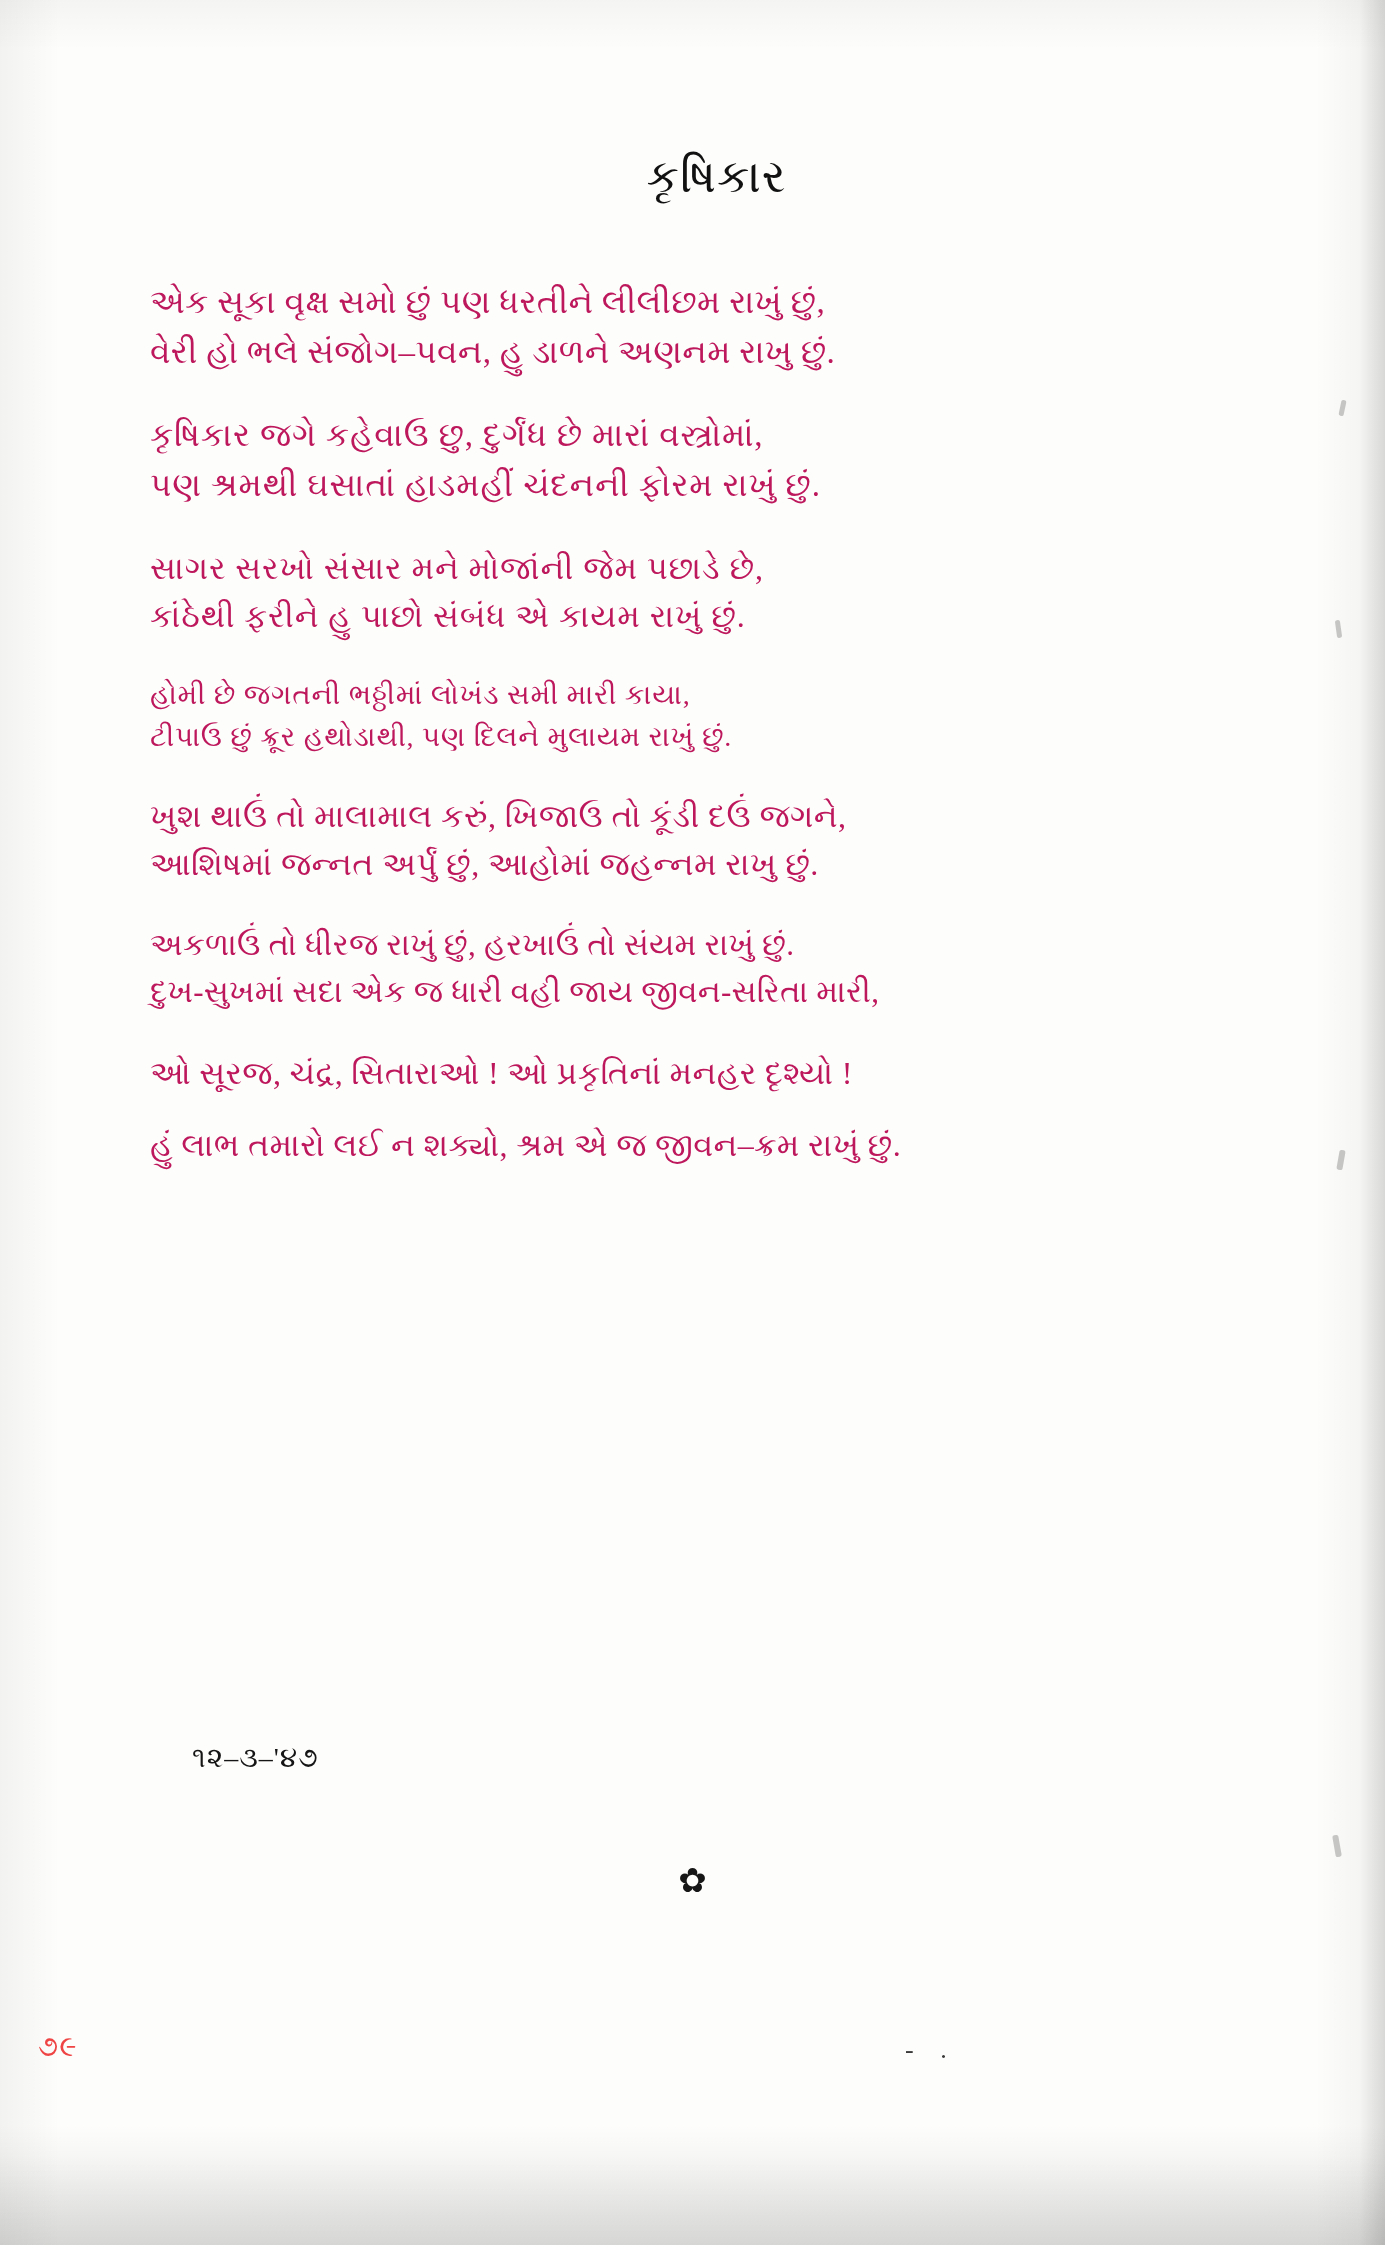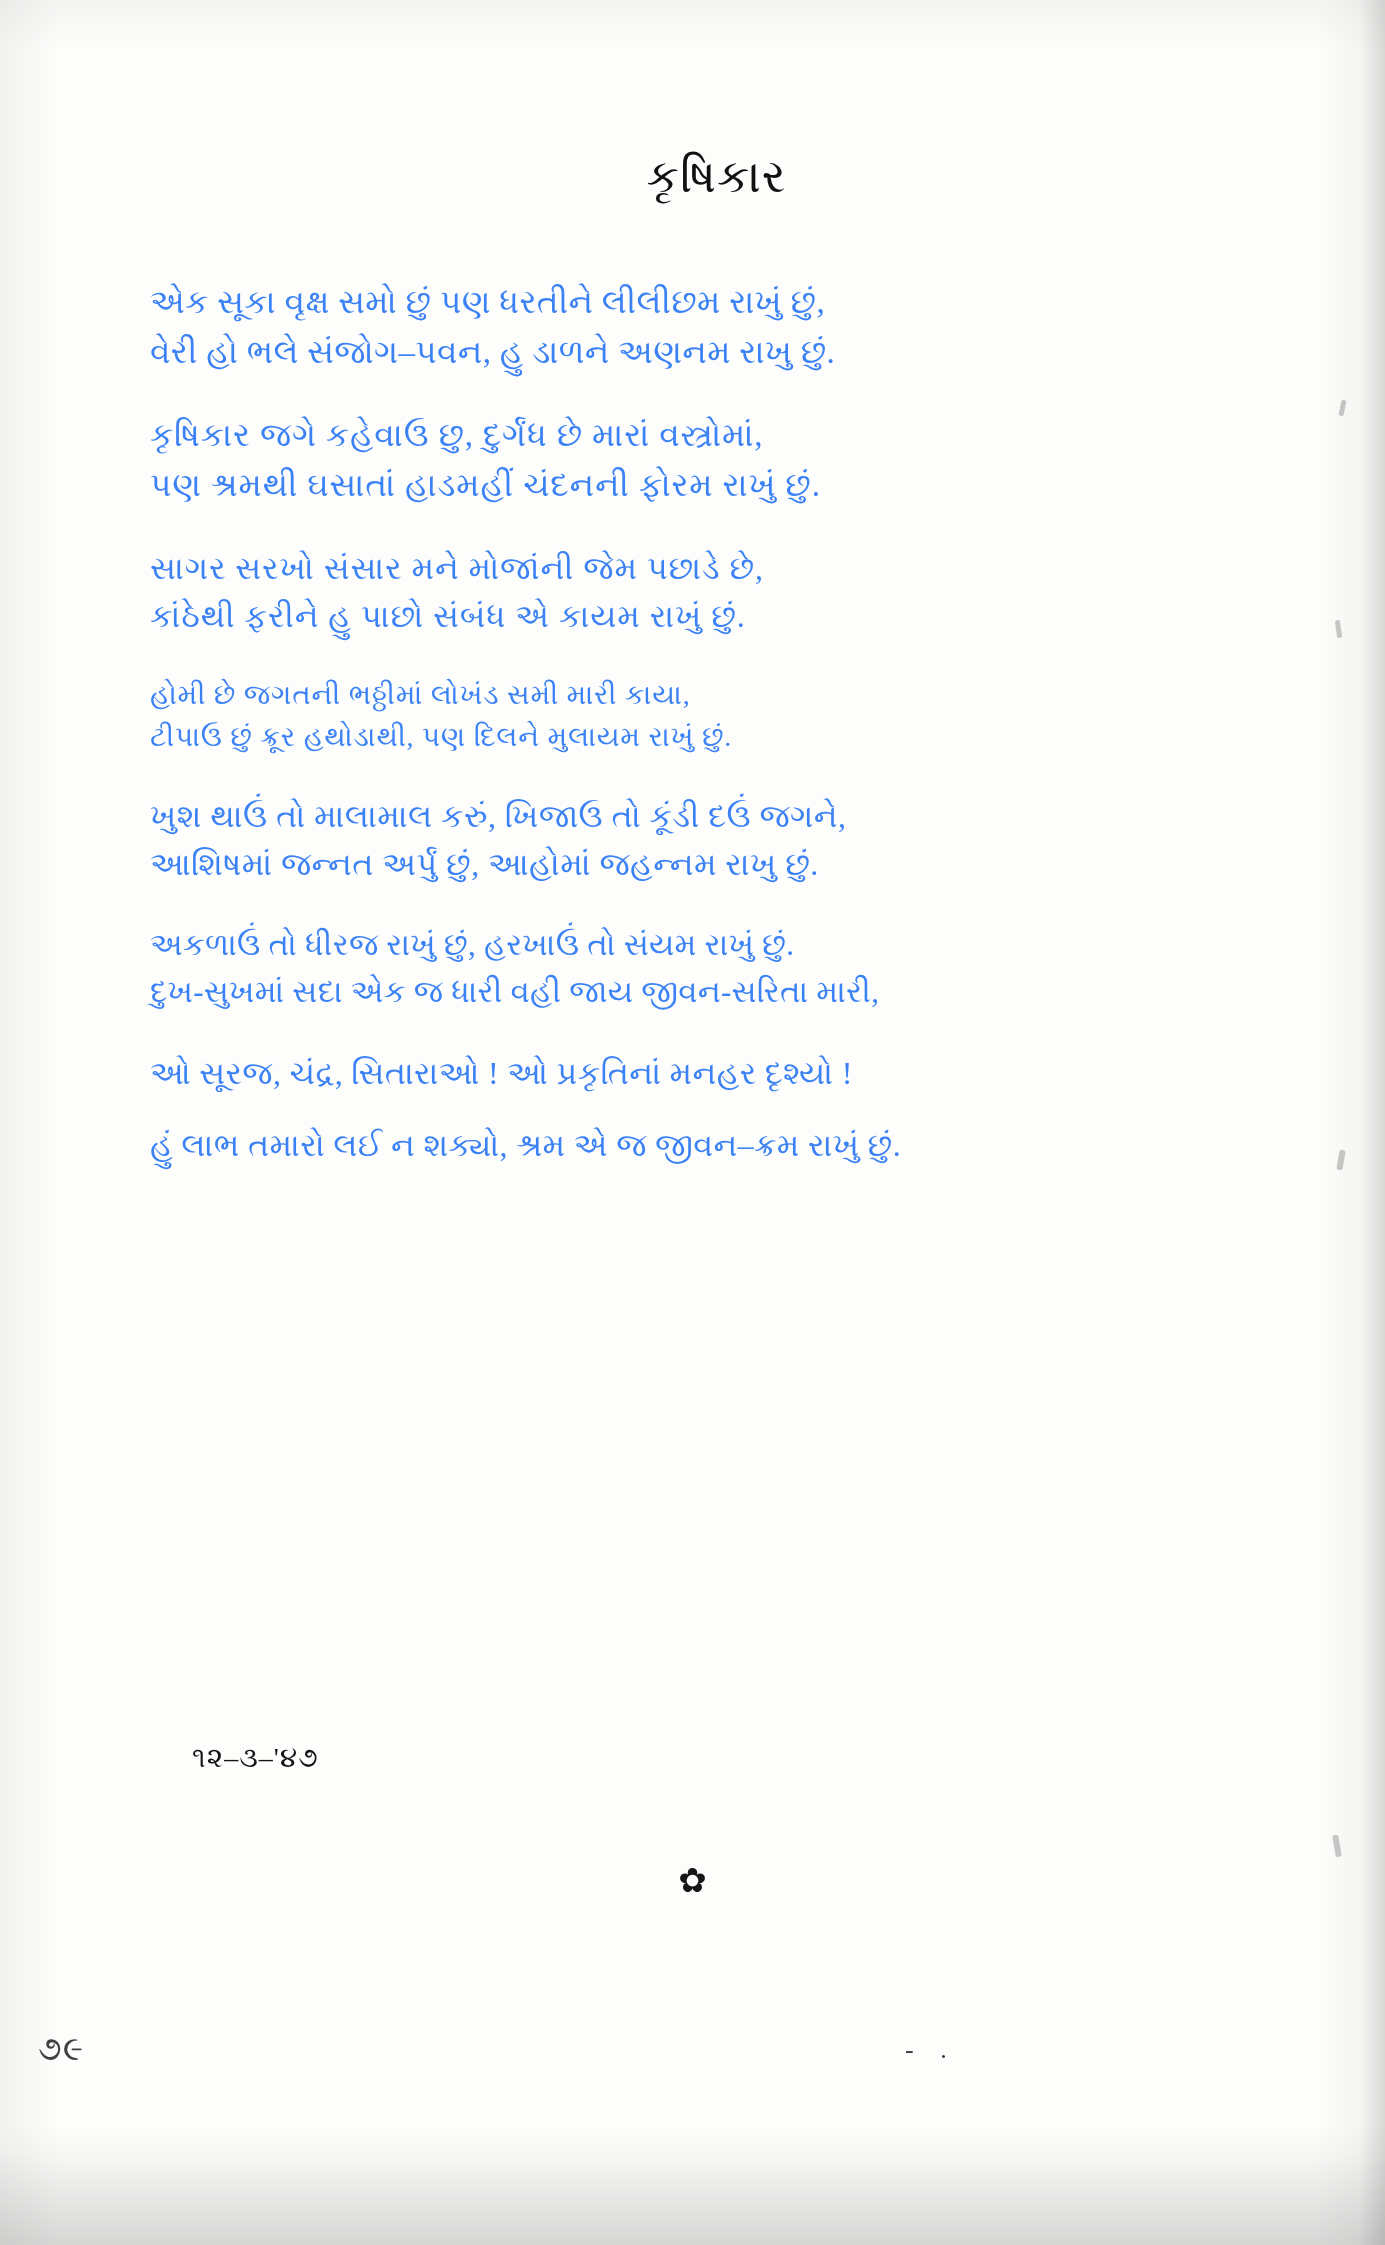--- a/index.html
+++ b/index.html
@@ -54,21 +54,21 @@
     top: 278px;
     left: 150px;
     width: 1120px;
   }
   .stanza {
     margin-bottom: 34px;
   }
   .line {
     font-size: 33px;
     line-height: 1.50;
-    color: #3b82f6;
+    color: #be185d;
     white-space: nowrap;
     letter-spacing: 0.3px;
   }
   .stanza.s1 .line { font-size: 33px; }
   .stanza.s2 .line { font-size: 33px; letter-spacing: 0.8px; }
   .stanza.s3 .line { font-size: 32px; letter-spacing: 0.9px; }
   .stanza.s4 .line { font-size: 28px; letter-spacing: 0.7px; }
   .stanza.s5 .line { font-size: 32px; letter-spacing: 0.4px; }
   .stanza.s6 .line { font-size: 31px; letter-spacing: 0.2px; }
   .stanza.s7 .line { font-size: 32px; letter-spacing: 0.3px; margin-top: 24px; }
@@ -88,22 +88,22 @@
     top: 1860px;
     width: 1385px;
     text-align: center;
     font-size: 34px;
     color: #161616;
   }
   .page-number {
     position: absolute;
     left: 38px;
     top: 2030px;
-    font-size: 34px;
-    color: #404040;
+    font-size: 29px;
+    color: #ef4444;
     letter-spacing: 1px;
   }
   .footer-marks {
     position: absolute;
     left: 905px;
     top: 2035px;
     font-size: 26px;
     color: #3a3a3a;
     letter-spacing: 10px;
   }

